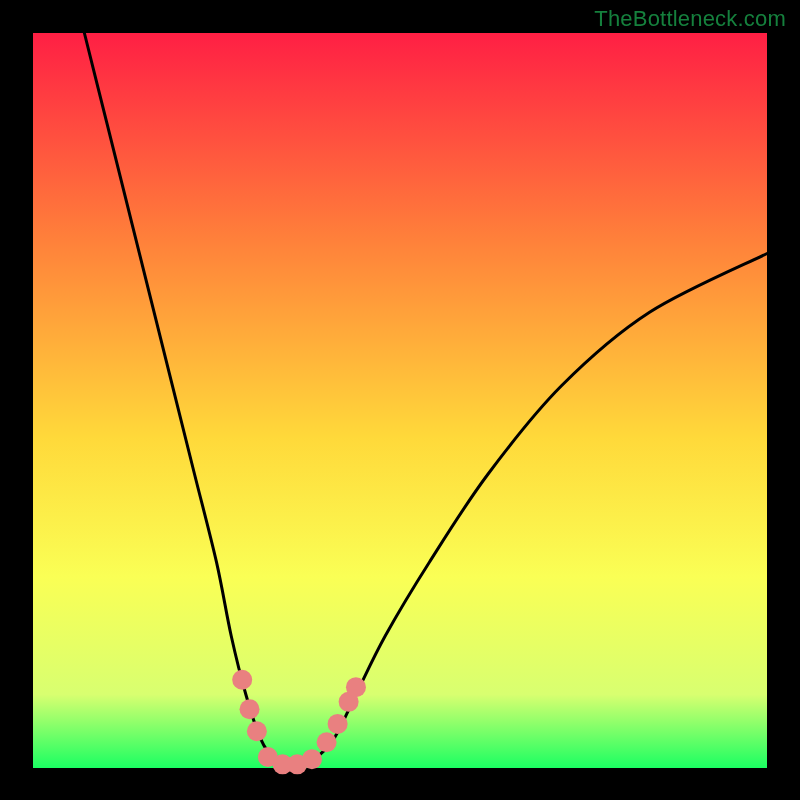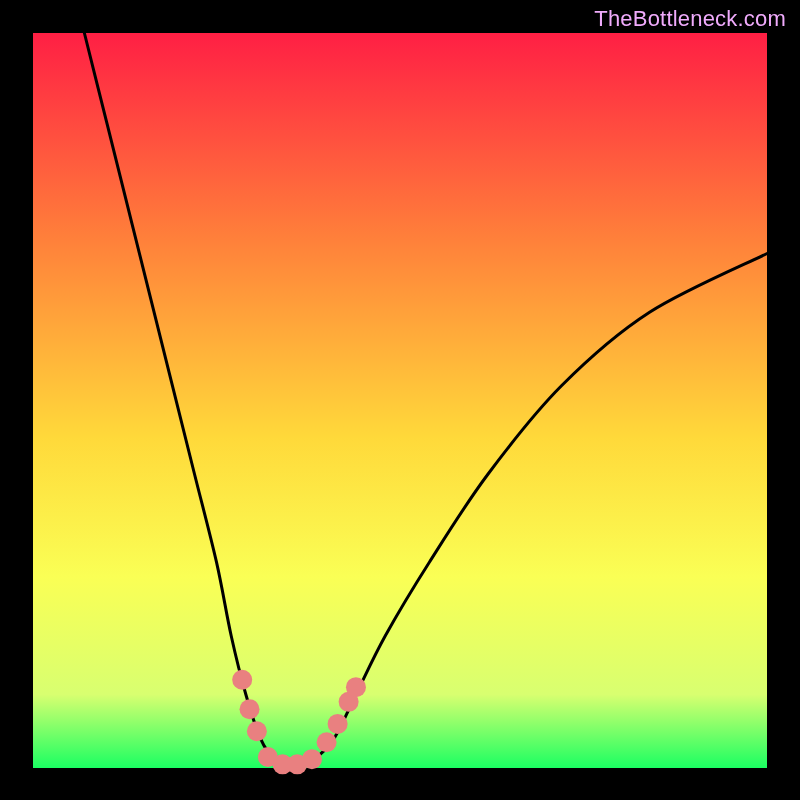--- a/index.html
+++ b/index.html
@@ -16,21 +16,21 @@
     top: 0;
     left: 0;
     width: 800px;
     height: 800px;
     background: #000;
   }
   .watermark {
     position: absolute;
     top: 6px;
     right: 14px;
-    color: #f0abfc;
+    color: #15803d;
     font-size: 22px;
     font-weight: 500;
     letter-spacing: 0.2px;
   }
   svg {
     display: block;
   }
 </style>
 </head>
 <body>

